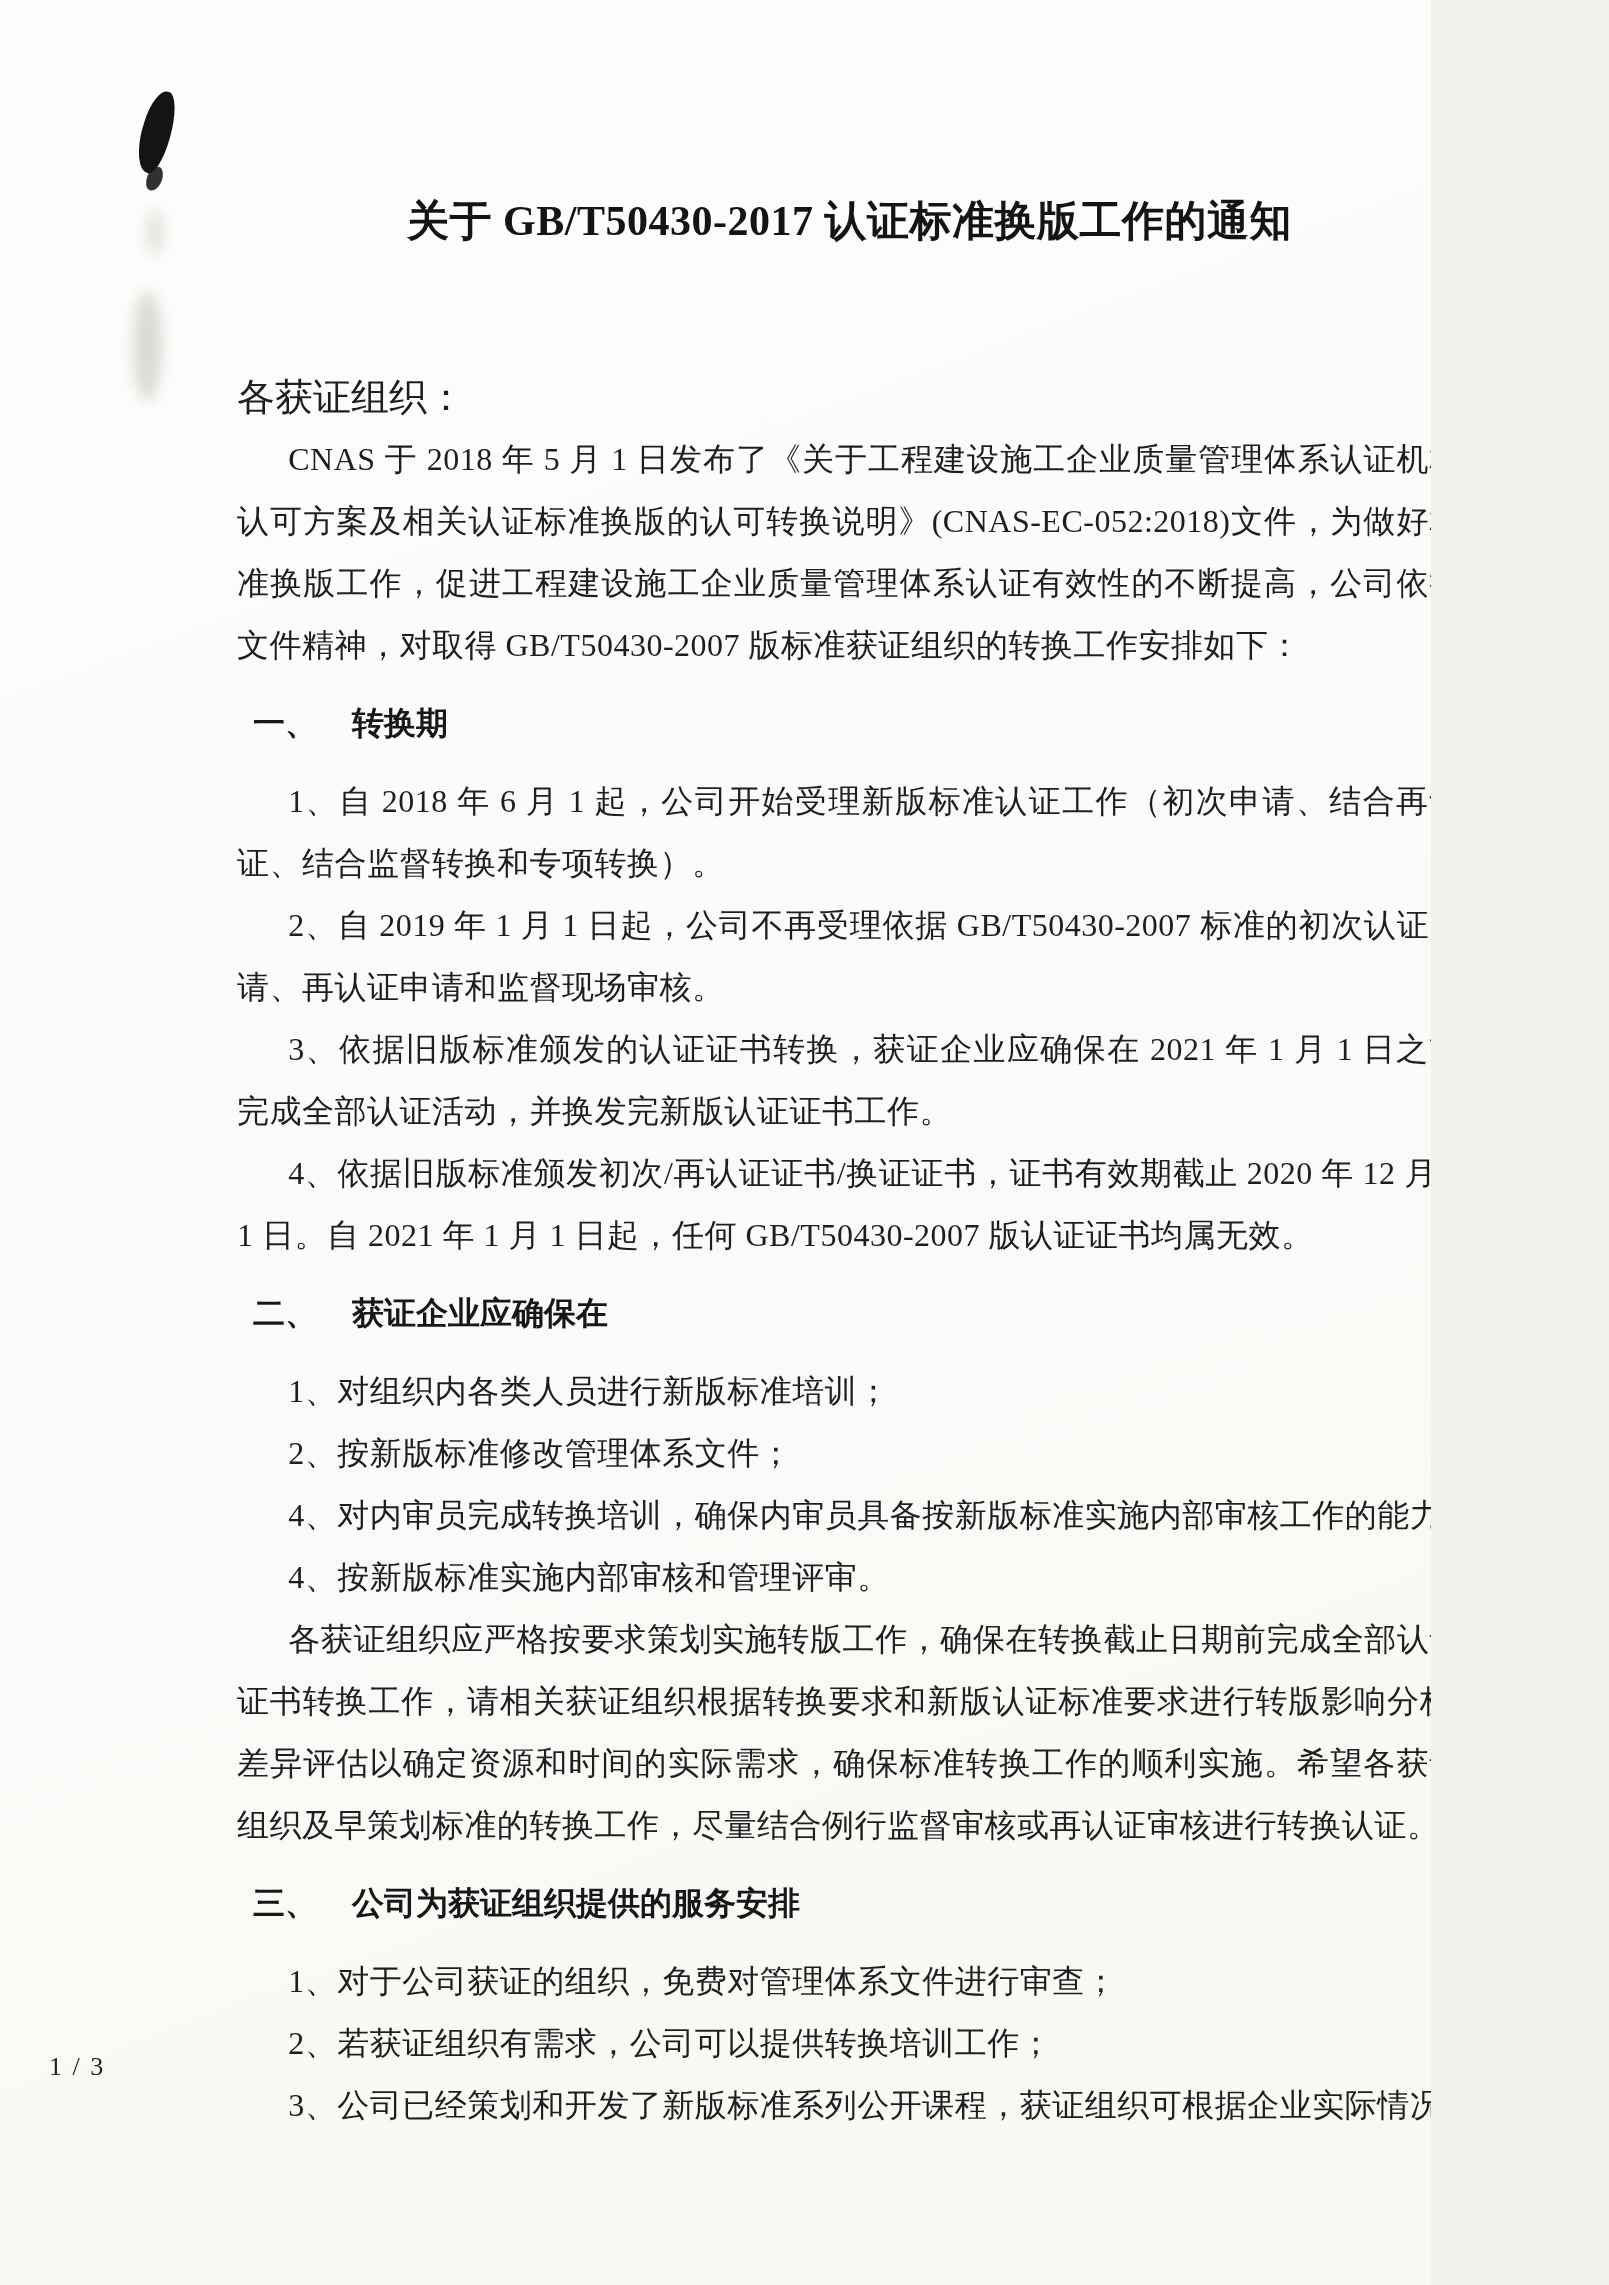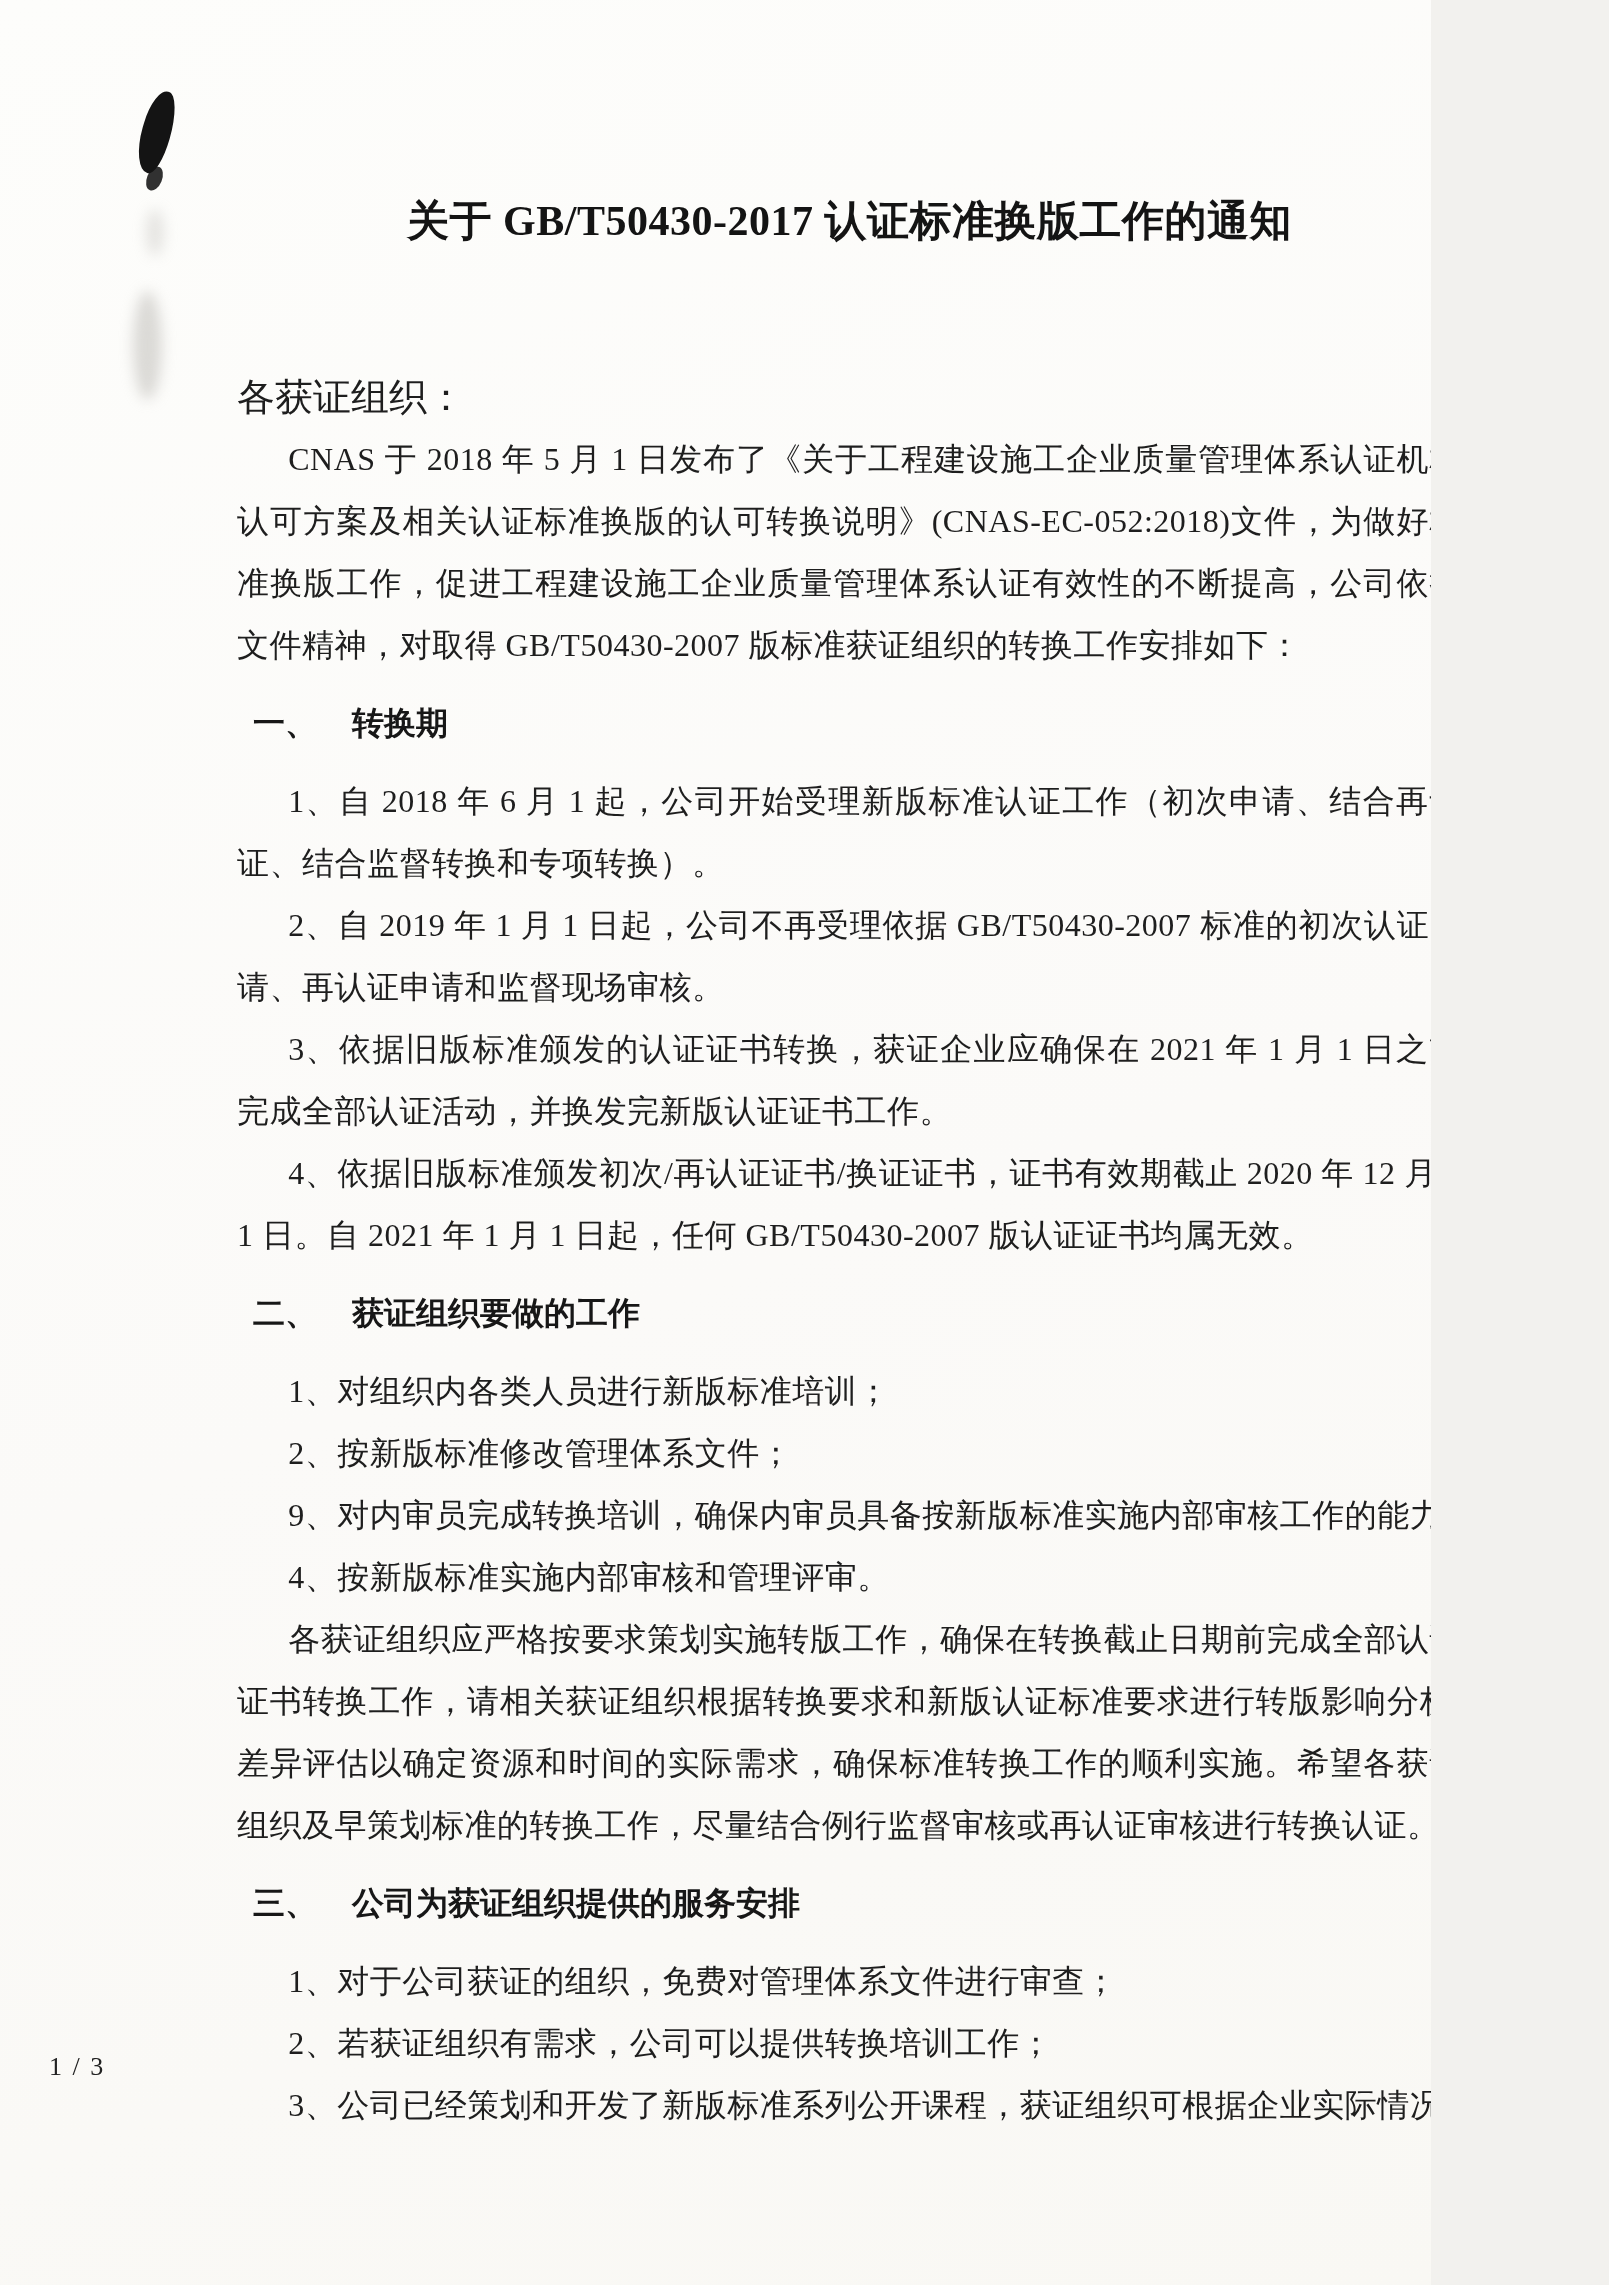--- a/index.html
+++ b/index.html
@@ -61,24 +61,24 @@
     <p class="salutation">各获证组织：</p>
 
     <p class="para indent">CNAS 于 2018 年 5 月 1 日发布了《关于工程建设施工企业质量管理体系认证机构认可方案及相关认证标准换版的认可转换说明》(CNAS-EC-052:2018)文件，为做好标准换版工作，促进工程建设施工企业质量管理体系认证有效性的不断提高，公司依据文件精神，对取得 GB/T50430-2007 版标准获证组织的转换工作安排如下：</p>
 
     <h2 class="sec"><span class="sec-num">一、</span><span class="sec-title">转换期</span></h2>
     <p class="para indent">1、自 2018 年 6 月 1 起，公司开始受理新版标准认证工作（初次申请、结合再认证、结合监督转换和专项转换）。</p>
     <p class="para indent">2、自 2019 年 1 月 1 日起，公司不再受理依据 GB/T50430-2007 标准的初次认证申请、再认证申请和监督现场审核。</p>
     <p class="para indent">3、依据旧版标准颁发的认证证书转换，获证企业应确保在 2021 年 1 月 1 日之前完成全部认证活动，并换发完新版认证证书工作。</p>
     <p class="para indent">4、依据旧版标准颁发初次/再认证证书/换证证书，证书有效期截止 2020 年 12 月 31 日。自 2021 年 1 月 1 日起，任何 GB/T50430-2007 版认证证书均属无效。</p>
 
-    <h2 class="sec"><span class="sec-num">二、</span><span class="sec-title">获证组织要做的工作</span></h2>
+    <h2 class="sec"><span class="sec-num">二、</span><span class="sec-title">获证企业应确保在</span></h2>
     <p class="para indent">1、对组织内各类人员进行新版标准培训；</p>
     <p class="para indent">2、按新版标准修改管理体系文件；</p>
-    <p class="para indent">9、对内审员完成转换培训，确保内审员具备按新版标准实施内部审核工作的能力</p>
+    <p class="para indent">4、对内审员完成转换培训，确保内审员具备按新版标准实施内部审核工作的能力</p>
     <p class="para indent">4、按新版标准实施内部审核和管理评审。</p>
     <p class="para indent">各获证组织应严格按要求策划实施转版工作，确保在转换截止日期前完成全部认证证书转换工作，请相关获证组织根据转换要求和新版认证标准要求进行转版影响分析/差异评估以确定资源和时间的实际需求，确保标准转换工作的顺利实施。希望各获证组织及早策划标准的转换工作，尽量结合例行监督审核或再认证审核进行转换认证。</p>
 
     <h2 class="sec"><span class="sec-num">三、</span><span class="sec-title">公司为获证组织提供的服务安排</span></h2>
     <p class="para indent">1、对于公司获证的组织，免费对管理体系文件进行审查；</p>
     <p class="para indent">2、若获证组织有需求，公司可以提供转换培训工作；</p>
     <p class="para indent">3、公司已经策划和开发了新版标准系列公开课程，获证组织可根据企业实际情况</p>
 
   </div>
 

